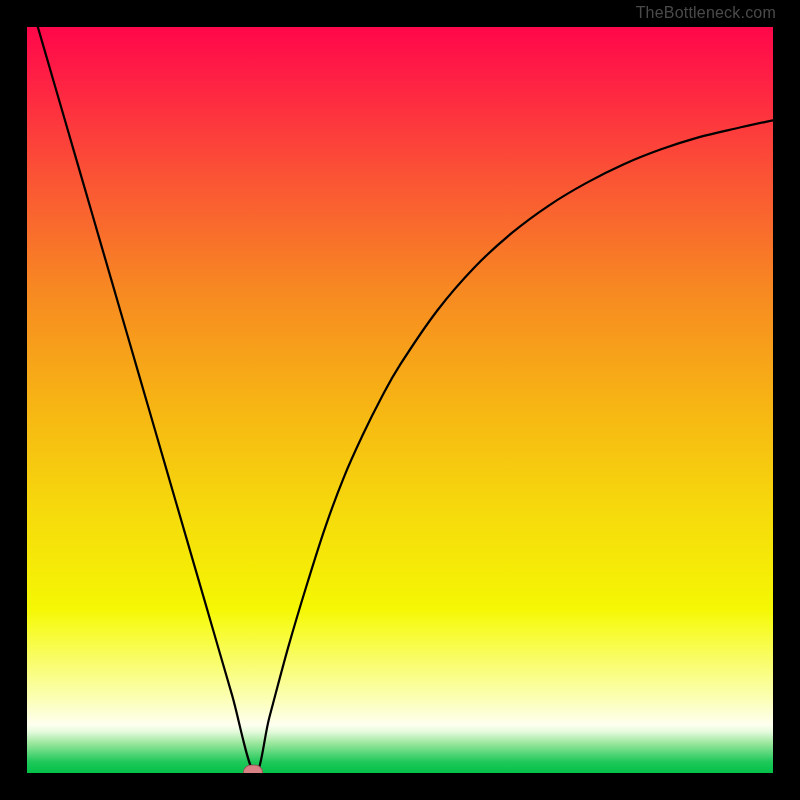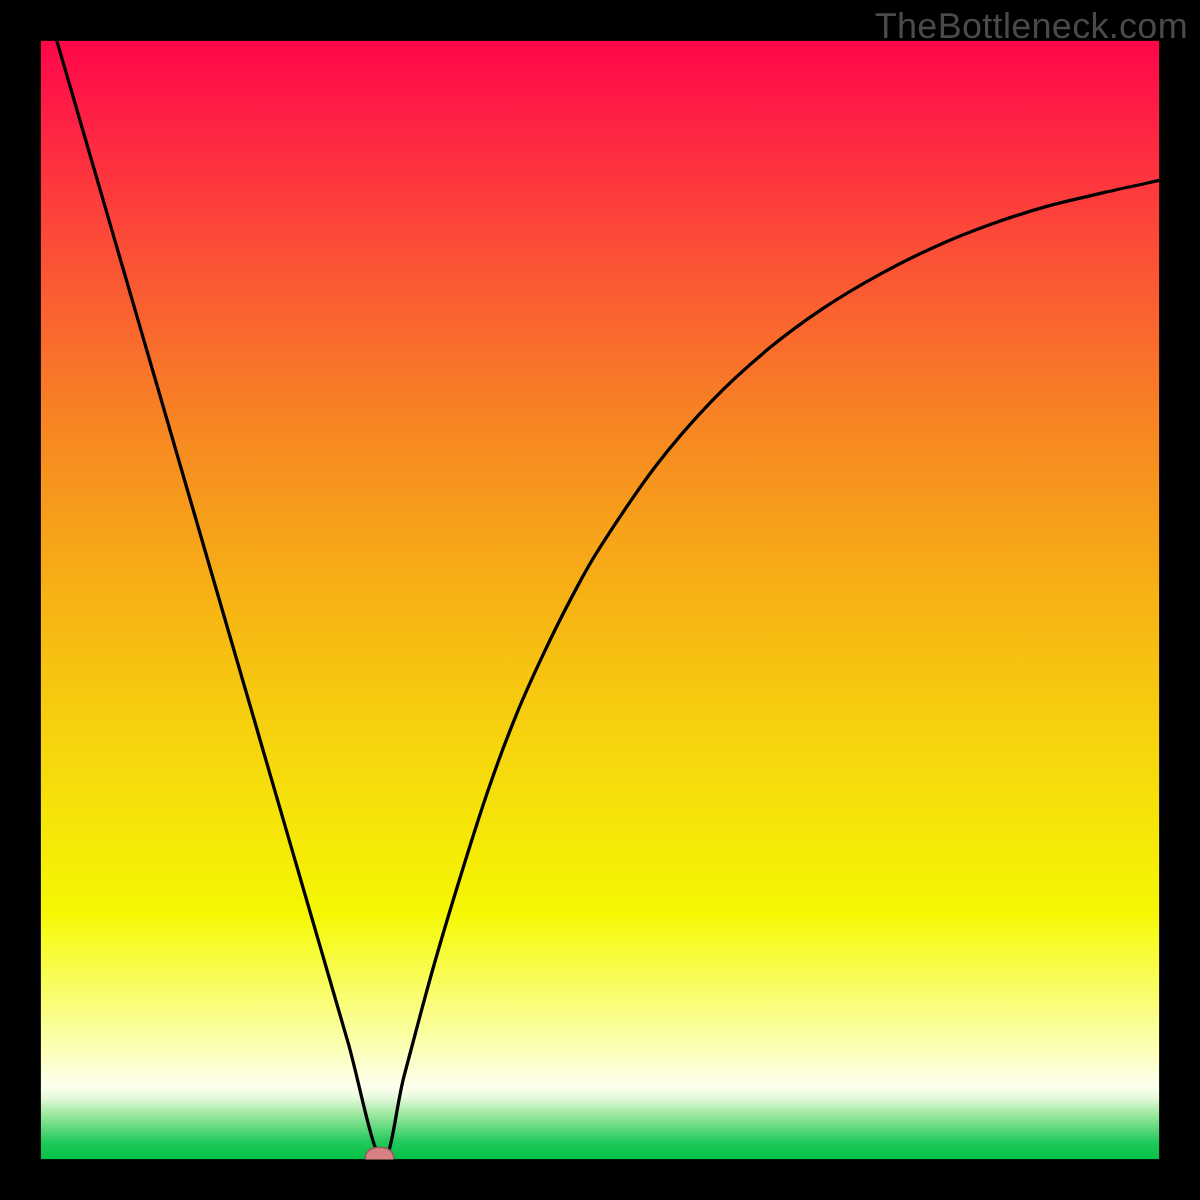--- a/index.html
+++ b/index.html
@@ -13,23 +13,23 @@
   }
   .outer {
     position: relative;
     width: 800px;
     height: 800px;
     background: #000;
   }
   .watermark {
     position: absolute;
     top: 4px;
-    right: 8px;
+    right: 24px;
     color: #4a4a4a;
-    font-size: 24px;
+    font-size: 16px;
     font-weight: 400;
     letter-spacing: 0.2px;
     z-index: 5;
     user-select: none;
   }
   .plot-frame {
     position: absolute;
     top: 27px;
     left: 27px;
     width: 746px;

